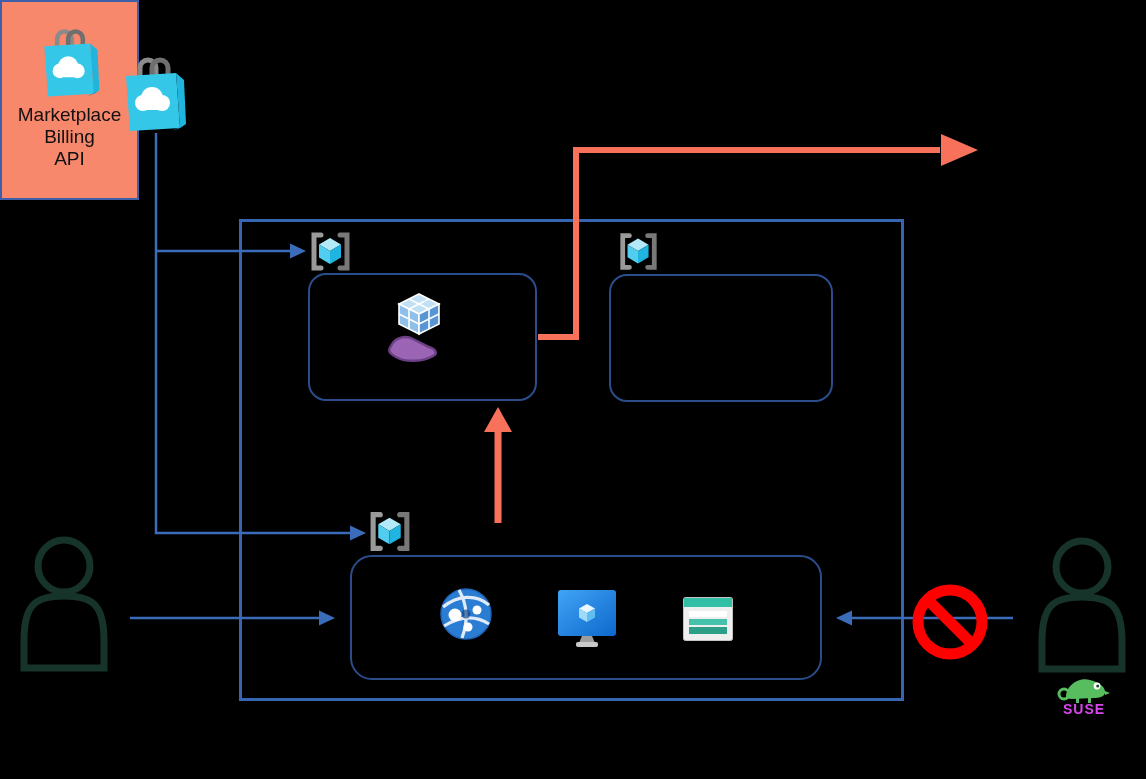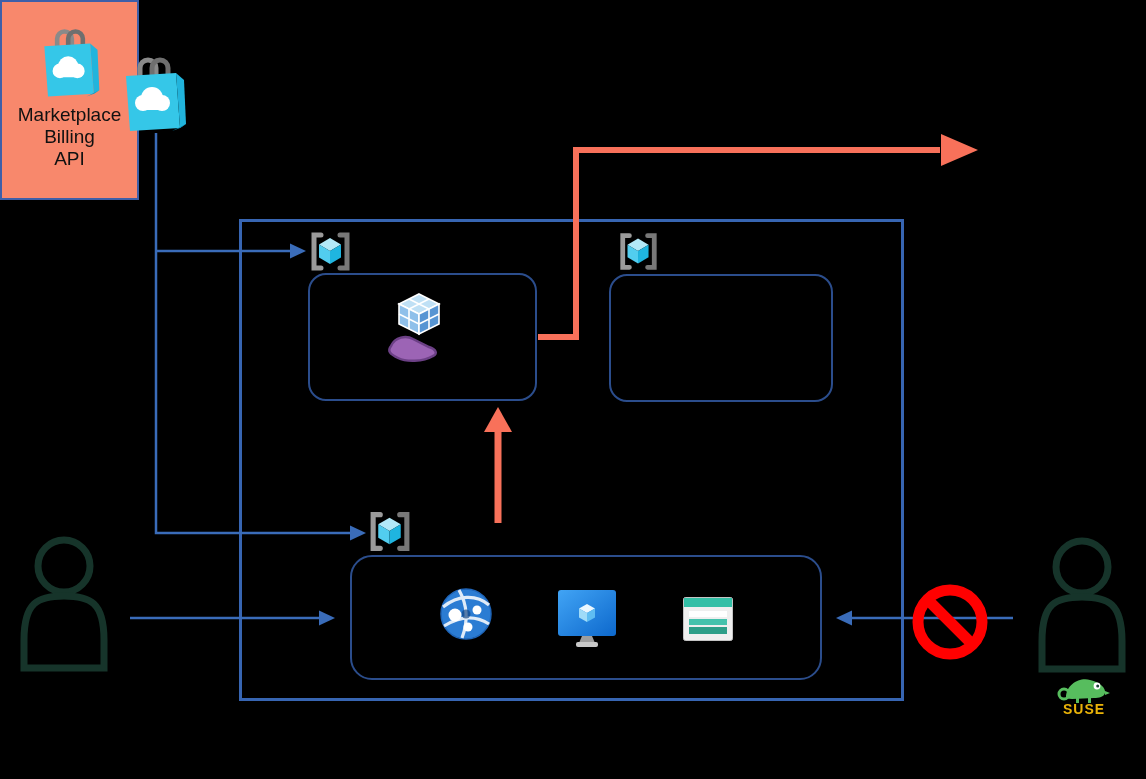--- a/index.html
+++ b/index.html
@@ -9,21 +9,21 @@
   .box{position:absolute;background:transparent;box-sizing:border-box;}
   #outer-box{left:239px;top:219px;width:665px;height:482px;border:3px solid #3765B2;}
   #inner-box-left{left:308px;top:273px;width:229px;height:128px;border:2px solid #2B4D8C;border-radius:18px;}
   #inner-box-right{left:609px;top:274px;width:224px;height:128px;border:2px solid #2B4D8C;border-radius:18px;}
   #bottom-box{left:350px;top:555px;width:472px;height:125px;border:2px solid #2B4D8C;border-radius:22px;}
   #billing-box{left:979px;top:48px;width:139px;height:200px;border:2px solid #3E5FA8;
                background:#F8886C;box-sizing:border-box;text-align:center;}
   #billing-box .bag{margin:16px auto 4px auto;display:block;}
   #billing-label{color:#111;font-size:19px;line-height:22px;font-weight:400;}
   #suse-label{position:absolute;left:1046px;top:701px;width:76px;text-align:center;
-              color:#eab308;font-weight:bold;font-size:14px;letter-spacing:1px;}
+              color:#d946ef;font-weight:bold;font-size:14px;letter-spacing:1px;}
   svg{display:block;}
   #connectors{position:absolute;left:0;top:0;pointer-events:none;}
 </style>
 </head>
 <body>
 
 <div id="stage">
 
   <div id="outer-box" class="box"></div>
   <div id="inner-box-left" class="box"></div>

